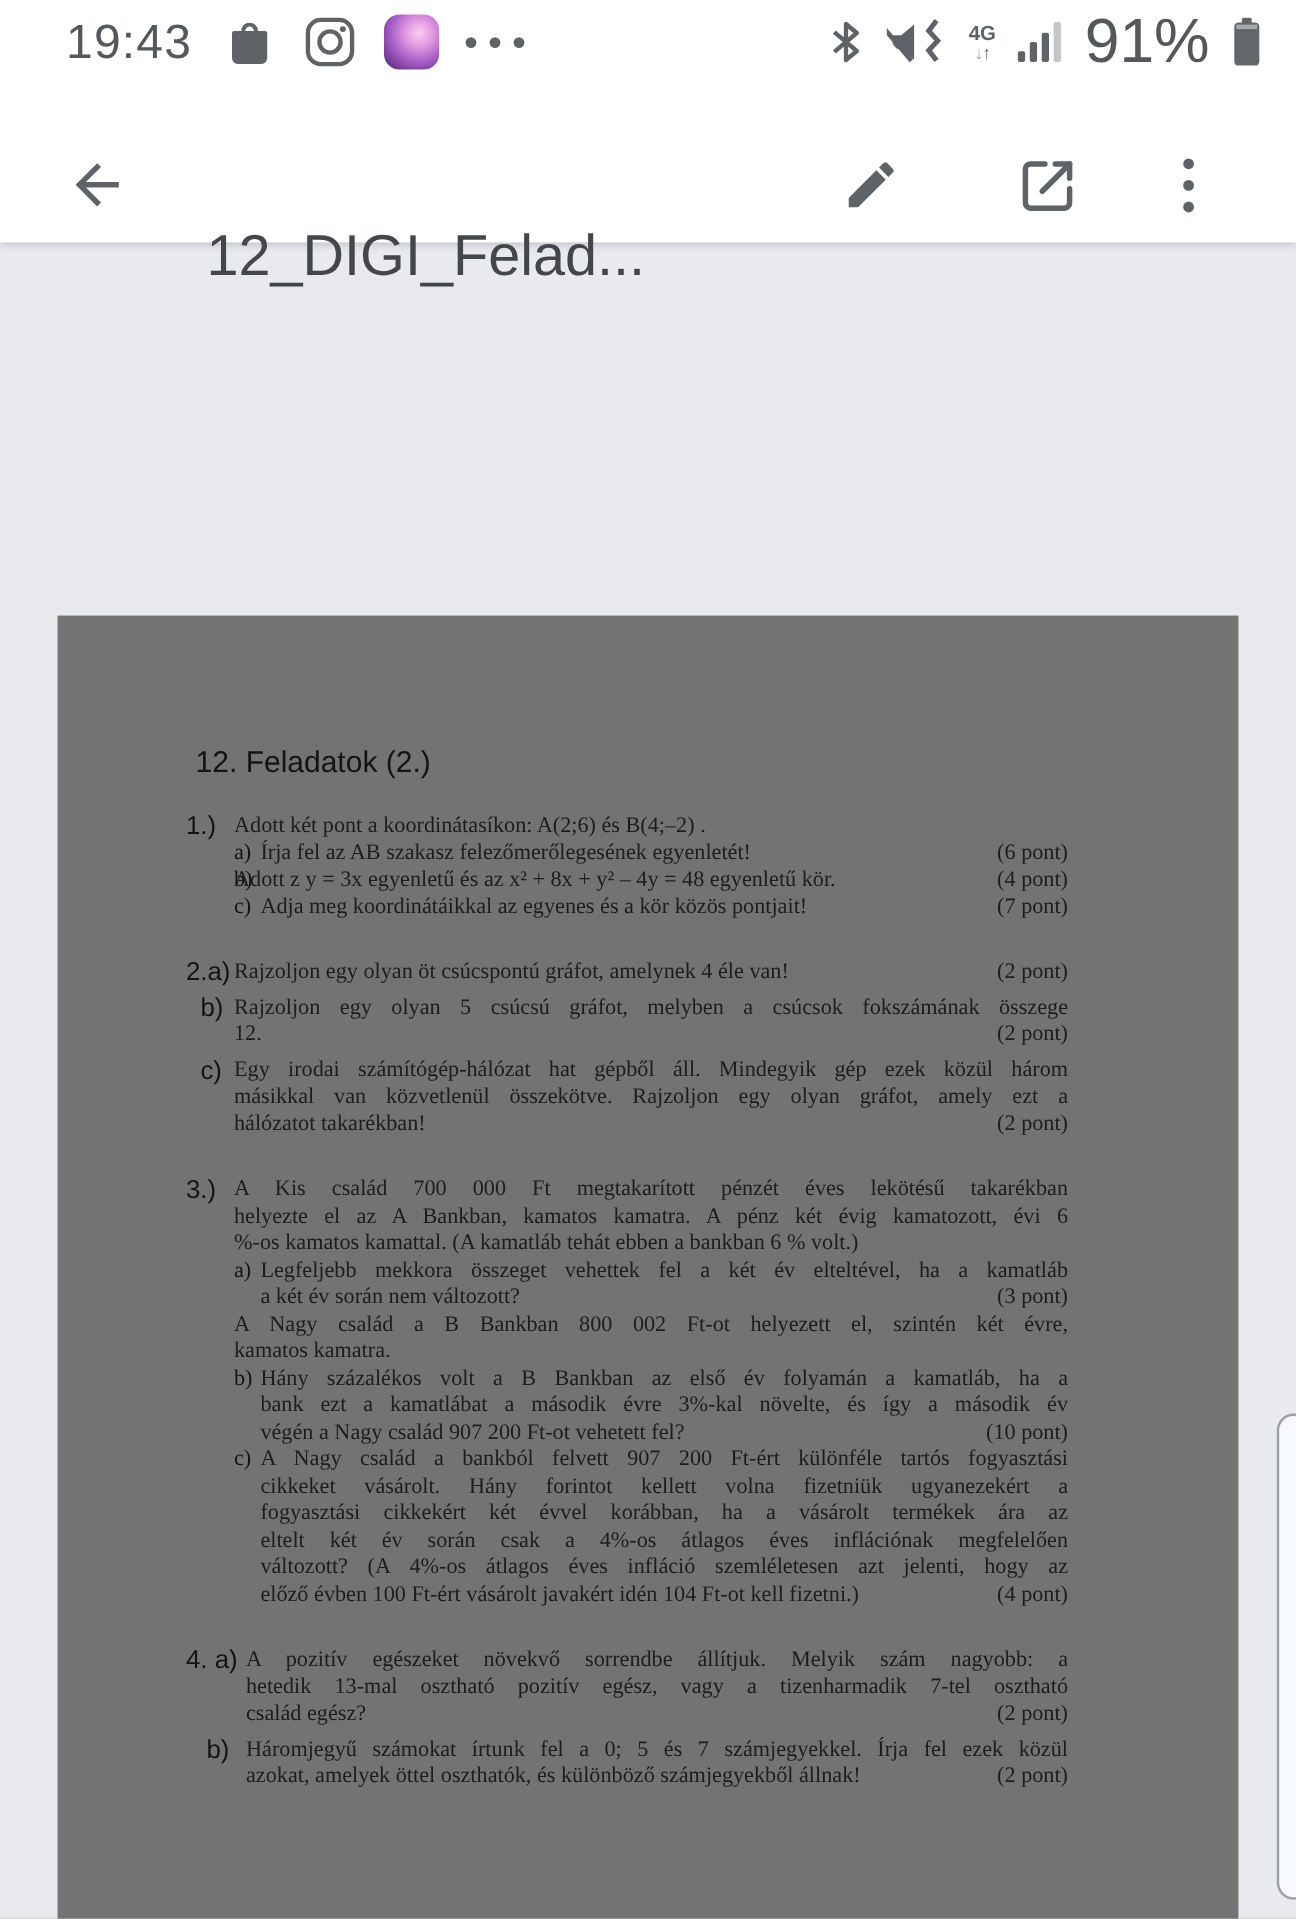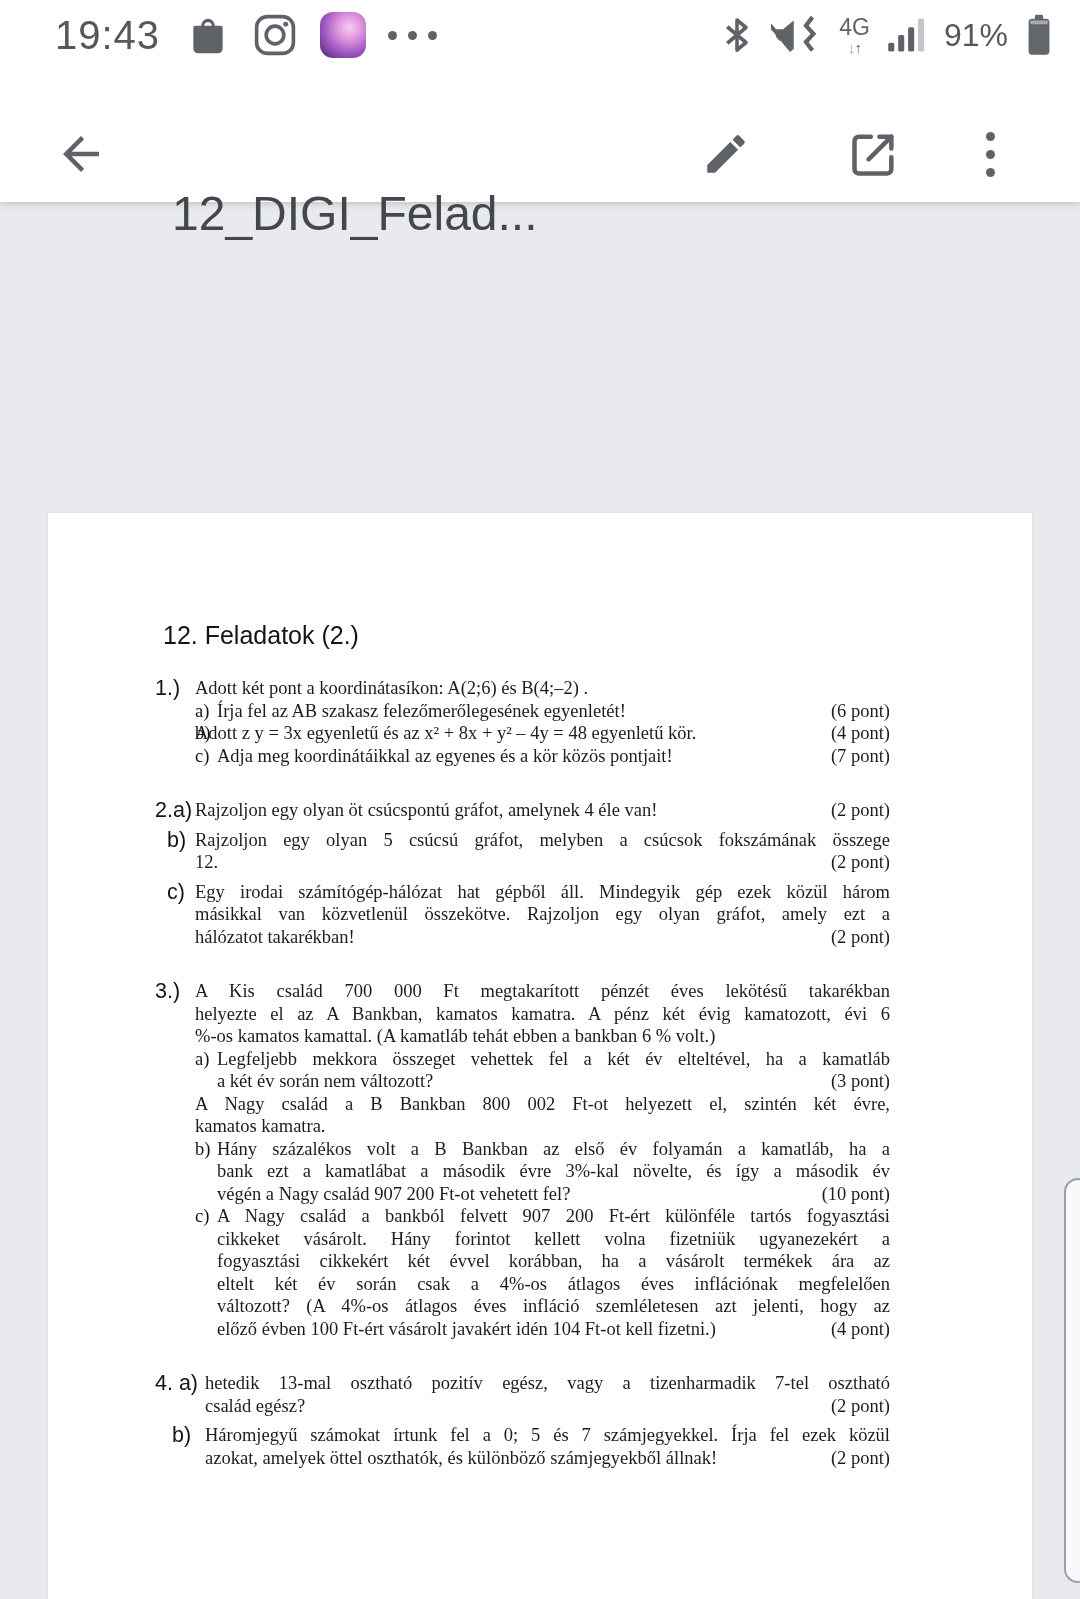--- a/index.html
+++ b/index.html
@@ -14,38 +14,38 @@
              display:flex;align-items:center;padding:0 26px 0 55px;box-sizing:border-box;}
   .sb-time{font-size:40px;color:#54585c;letter-spacing:1px;}
   .sb-left{display:flex;align-items:center;gap:22px;margin-left:26px;}
   .sb-right{display:flex;align-items:center;gap:16px;margin-left:auto;}
   .sb-icon{display:flex;align-items:center;justify-content:center;}
   .game-avatar{width:46px;height:46px;border-radius:13px;
     background:radial-gradient(circle at 64% 34%,#f9cdf2 0%,#e39ae0 26%,#a35cc4 58%,#4b2070 100%);}
   .dots3{display:flex;gap:11px;align-items:center;}
   .dots3 i{width:9px;height:9px;border-radius:50%;background:#5f6368;display:block;}
   .net4g{display:flex;flex-direction:column;align-items:center;line-height:1;}
-  .net4g .t{font-size:23px;font-weight:normal;color:#5f6368;}
+  .net4g .t{font-size:17px;font-weight:bold;color:#5f6368;}
   .net4g .a{font-size:15px;letter-spacing:-1px;margin-top:1px;}
   .net4g .a .dn{color:#a9adb1;} .net4g .a .up{color:#5f6368;}
-  .sb-pct{font-size:32px;color:#54585c;}
+  .sb-pct{font-size:52px;color:#54585c;}
   
   .appbar{position:absolute;top:70px;left:0;right:0;height:168px;}
   .iconbtn{position:absolute;background:none;border:none;padding:0;margin:0;cursor:pointer;
            display:flex;align-items:center;justify-content:center;}
   .back{left:52px;top:55px;width:58px;height:58px;}
   .title{position:absolute;left:172px;top:116px;font-size:48px;color:#43474b;
          letter-spacing:0;white-space:nowrap;}
   .edit{left:700px;top:58px;width:52px;height:52px;}
   .openin{left:846px;top:56px;width:56px;height:56px;}
   .more{left:976px;top:54px;width:28px;height:60px;}
   .vdots{display:flex;flex-direction:column;gap:9px;}
   .vdots i{width:9px;height:9px;border-radius:50%;background:#5f6368;display:block;}
   
-  .page{position:absolute;left:48px;top:513px;width:984px;height:1086px;background:#ffffff;
+  .page{position:absolute;left:48px;top:513px;width:984px;height:1086px;background:#737373;
         box-shadow:0 1px 3px rgba(0,0,0,.08);}
   .doc{position:absolute;left:147px;top:0;width:695px;color:#1d1d1d;
        font-family:"Liberation Serif",serif;font-size:18.5px;line-height:22.5px;}
   .doc-heading{margin:107px 0 26px -32px;font-family:"Liberation Sans",sans-serif;
                font-size:25px;font-weight:500;color:#141414;line-height:31px;}
   .block{position:relative;}
   .block .lbl{position:absolute;top:0;white-space:nowrap;
               font-family:"Liberation Sans",sans-serif;font-size:21.5px;color:#141414;}
   .block.problem  > .lbl{left:-40px;}
   .block.item     > .lbl{left:0;font-family:"Liberation Serif",serif;font-size:18.5px;}
@@ -250,20 +250,21 @@
             <div class="line just"><span>cikkeket vásárolt. Hány forintot kellett volna fizetniük ugyanezekért a</span></div>
             <div class="line just"><span>fogyasztási cikkekért két évvel korábban, ha a vásárolt termékek ára az</span></div>
             <div class="line just"><span>eltelt két év során csak a 4%-os átlagos éves inflációnak megfelelően</span></div>
             <div class="line just"><span>változott? (A 4%-os átlagos éves infláció szemléletesen azt jelenti, hogy az</span></div>
             <div class="line"><span>előző évben 100 Ft-ért vásárolt javakért idén 104 Ft-ot kell fizetni.)</span><span class="pts">(4 pont)</span></div>
           </div>
         </div>
         <div class="block problem4 group">
           <span class="lbl">4. a)</span>
           <div class="txt">
+            <div class="line just"><span>A pozitív egészeket növekvő sorrendbe állítjuk. Melyik szám nagyobb: a</span></div>
             <div class="line just"><span>hetedik 13-mal osztható pozitív egész, vagy a tizenharmadik 7-tel osztható</span></div>
             <div class="line"><span>család egész?</span><span class="pts">(2 pont)</span></div>
           </div>
         </div>
         <div class="block item4">
           <span class="lbl">b)</span>
           <div class="txt">
             <div class="line just"><span>Háromjegyű számokat írtunk fel a 0; 5 és 7 számjegyekkel. Írja fel ezek közül</span></div>
             <div class="line"><span>azokat, amelyek öttel oszthatók, és különböző számjegyekből állnak!</span><span class="pts">(2 pont)</span></div>
           </div>

